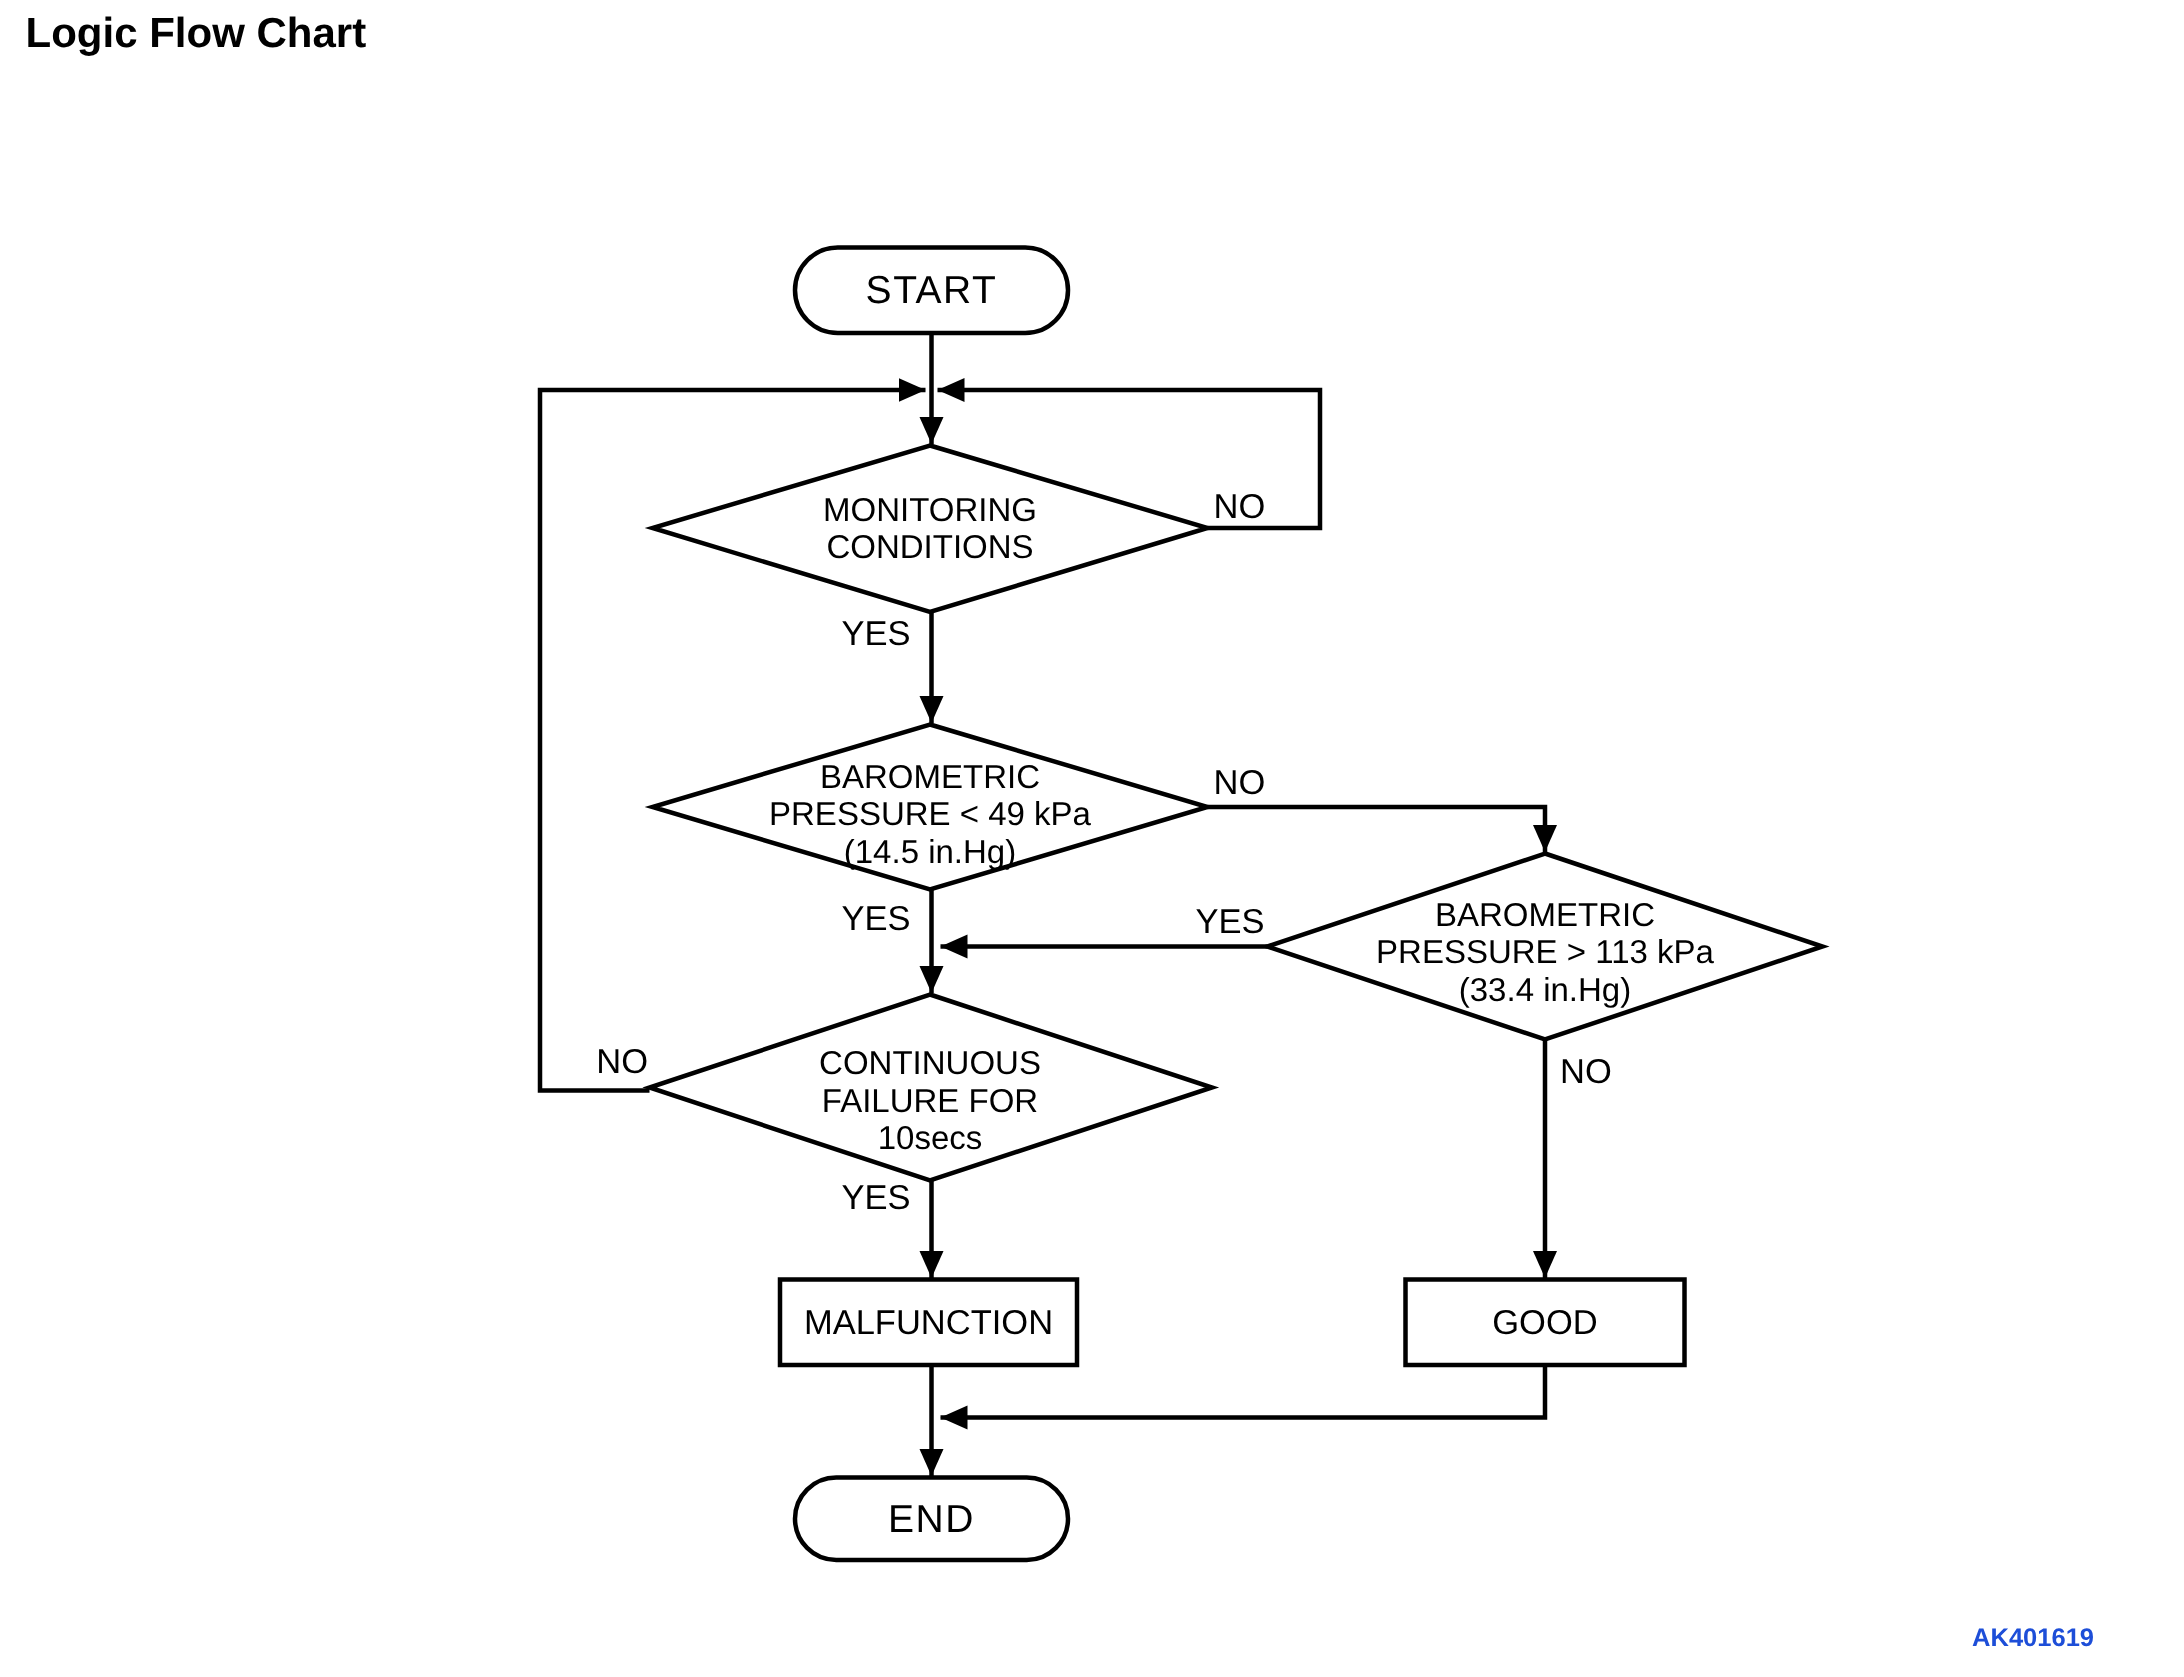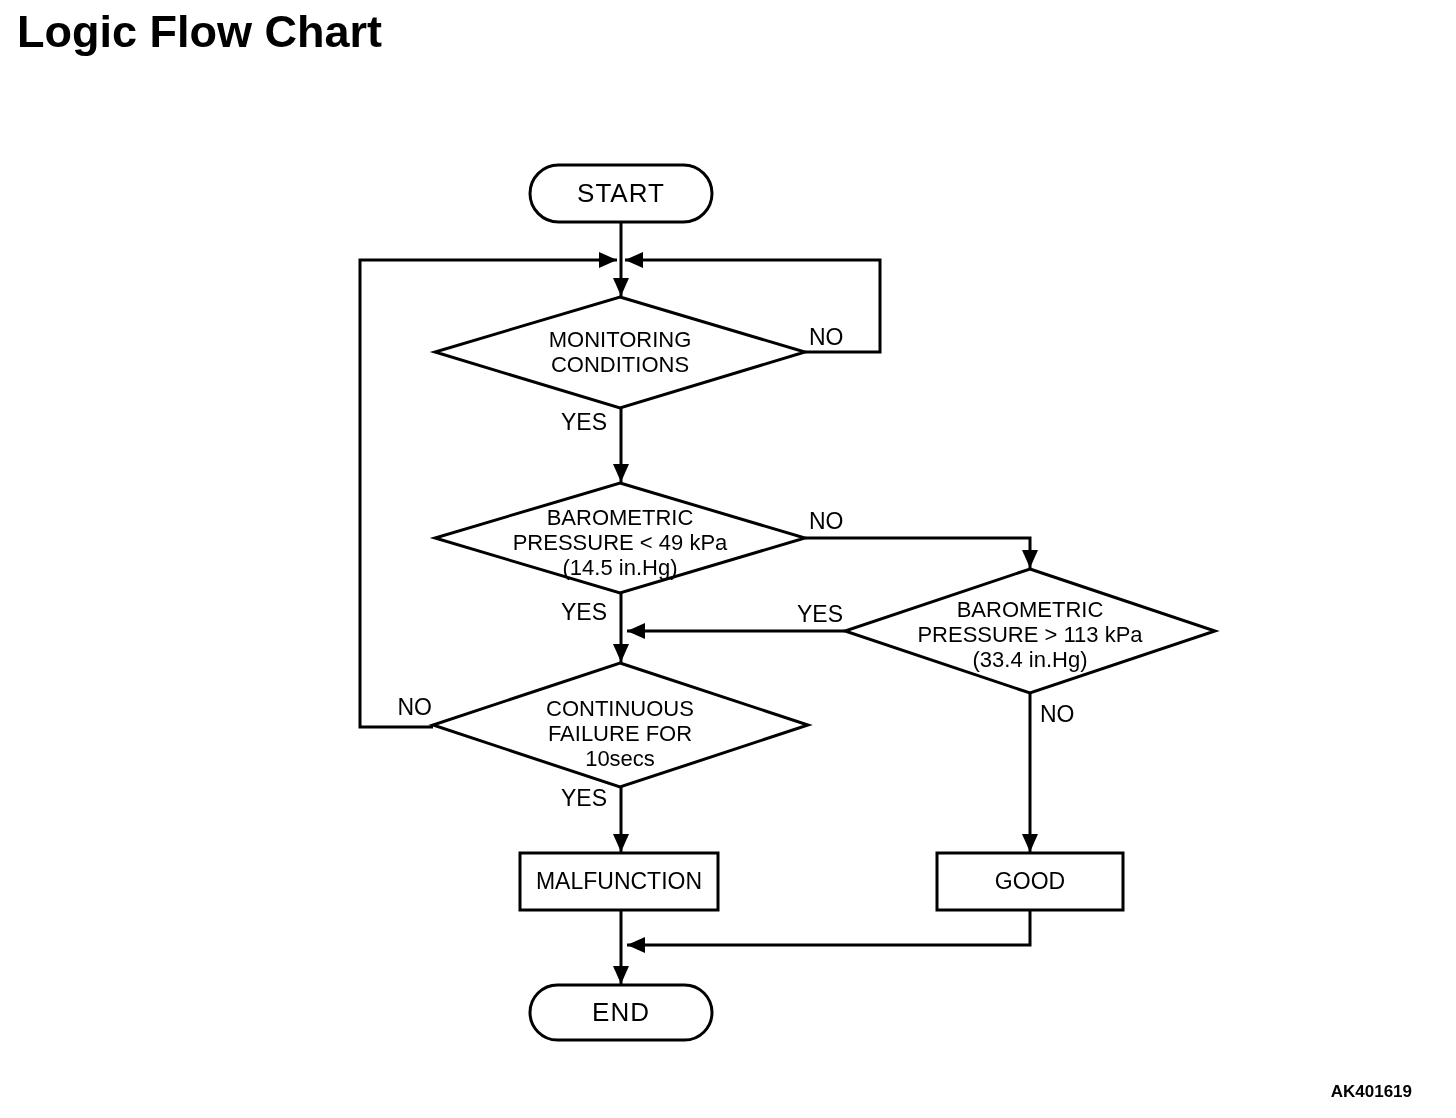--- a/index.html
+++ b/index.html
@@ -14,31 +14,31 @@
     background: #ffffff;
     font-family: "Liberation Sans", sans-serif;
     color: #000000;
     overflow: hidden;
   }
   .title {
     position: absolute;
     left: 17px;
     top: 6px;
     margin: 0;
-    font-size: 45px;
+    font-size: 28px;
     font-weight: bold;
     color: #000000;
   }
   .figure-id {
     position: absolute;
-    right: 44px;
+    right: 60px;
     top: 1082px;
     font-size: 17px;
     font-weight: bold;
-    color: #000000;
+    color: #1d4ed8;
   }
   svg.flowchart {
     position: absolute;
     left: 0;
     top: 0;
   }
   .edge {
     fill: none;
     stroke: #000000;
     stroke-width: 3;

